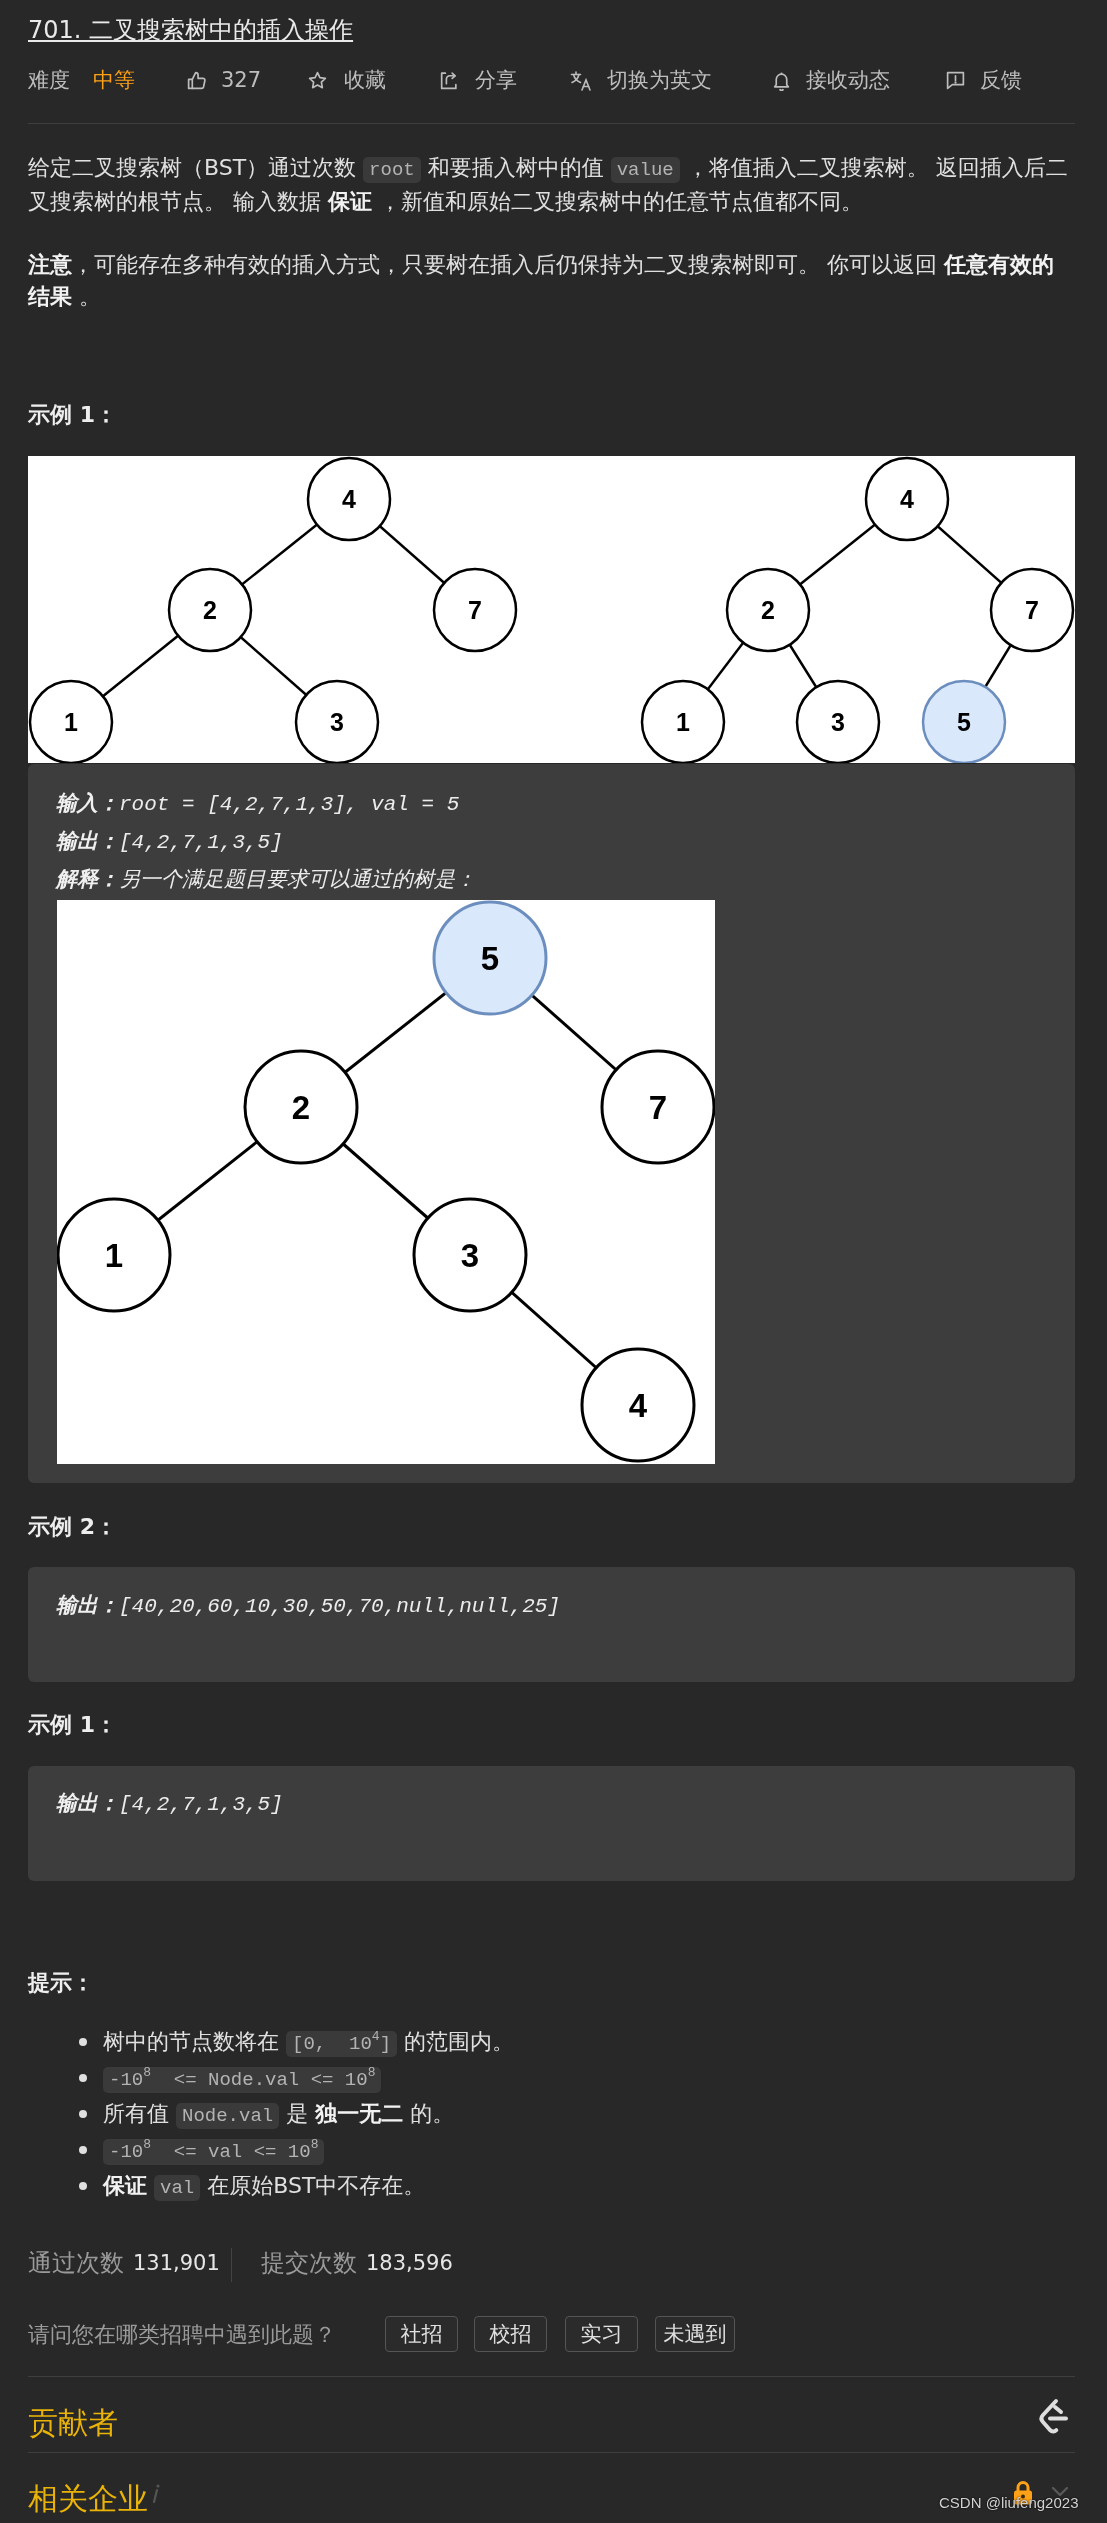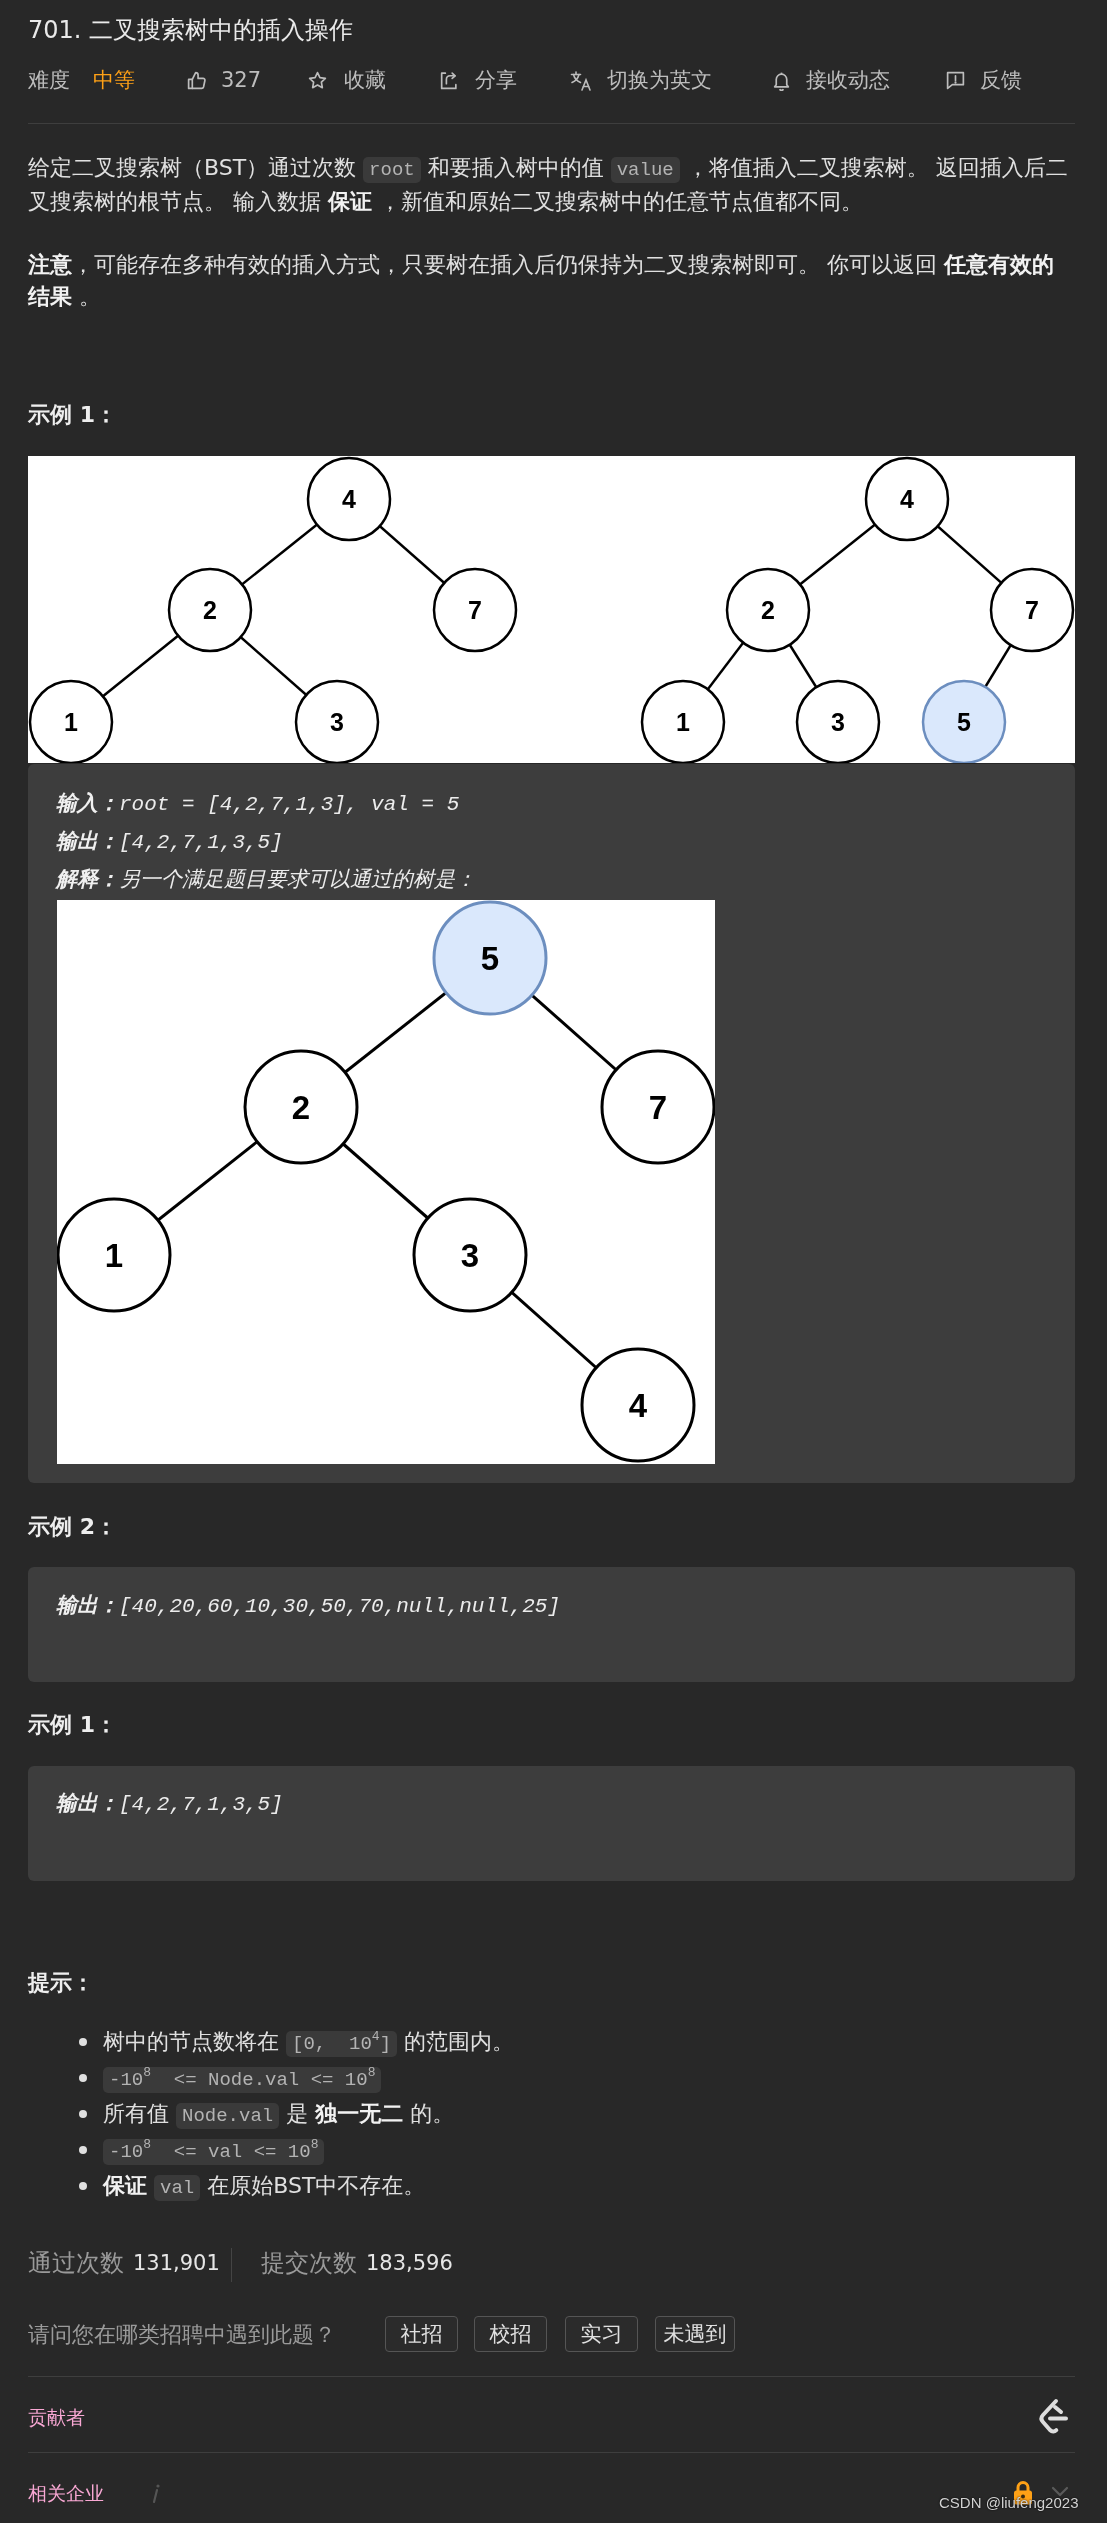--- a/index.html
+++ b/index.html
@@ -2,21 +2,21 @@
 <html><head>
   <meta charset="utf-8">
   <style>
     html, body { margin: 0; padding: 0; }
     body {
       width: 1107px; height: 2523px; position: relative; overflow: hidden;
       background: #282828; color: #e0e0e0;
       font-family: "DejaVu Sans", sans-serif;
     }
     .abs { position: absolute; }
-    .title { left: 28px; top: 14px; font-size: 24px; line-height: 32px; color: #eaeaea; white-space: nowrap; }
+    .title { left: 28px; top: 14px; font-size: 24px; line-height: 32px; color: #eaeaea; white-space: nowrap; text-decoration: underline; }
     .tb { top: 66px; height: 28px; line-height: 28px; font-size: 21px; color: #bdbdbd; white-space: nowrap; }
     .tb.orange { color: #ffa116; }
     .tb-icon { top: 70px; width: 21px; height: 21px; }
     .tb-icon svg { width: 21px; height: 21px; display: block; }
     .divider { left: 28px; width: 1047px; height: 1px; background: #3e3e3e; }
     .para { left: 28px; width: 1047px; font-size: 22px; line-height: 32px; color: #e0e0e0; }
     .para b, .hint b { color: #f2f2f2; font-weight: bold; }
     .code {
       font-family: "Liberation Mono", monospace; font-size: 19px; color: #b3b3b3;
       background: #3a3a3a; border-radius: 5px; padding: 2px 6px; white-space: pre;
@@ -37,21 +37,21 @@
     .bullet { position: absolute; left: 51px; top: 14px; width: 8px; height: 8px; border-radius: 50%; background: #e0e0e0; }
     .stat-label { top: 2249px; font-size: 24px; line-height: 28px; color: #9a9a9a; white-space: nowrap; }
     .stat-val { top: 2249px; font-size: 21px; line-height: 28px; color: #e6e6e6; white-space: nowrap; }
     .stat-sep { left: 231px; top: 2248px; width: 1px; height: 34px; background: #444; }
     .question { left: 28px; top: 2321px; font-size: 22px; line-height: 28px; color: #9a9a9a; white-space: nowrap; }
     .tag-btn {
       top: 2316px; height: 36px; box-sizing: border-box; border: 1px solid #555; border-radius: 4px;
       background: #2b2b2b; color: #e0e0e0; font-size: 21px; line-height: 34px; text-align: center;
       font-family: "DejaVu Sans", sans-serif; padding: 0;
     }
-    .section-label { left: 28px; font-size: 19px; line-height: 28px; color: #f9a8d4; white-space: nowrap; }
+    .section-label { left: 28px; font-size: 30px; line-height: 28px; color: #eab308; white-space: nowrap; margin-top: 6px; }
     .watermark { left: 939px; top: 2492px; font-size: 15px; line-height: 22px; color: #d2d2d2; white-space: nowrap;
       font-family: "Liberation Sans", sans-serif; text-shadow: 0 0 2px #000; }
     svg text { font-family: "Liberation Sans", sans-serif; font-weight: bold; }
   </style>
 </head>
 <body>
 
 <div class="abs title">701. 二叉搜索树中的插入操作</div>
 
 <div>

